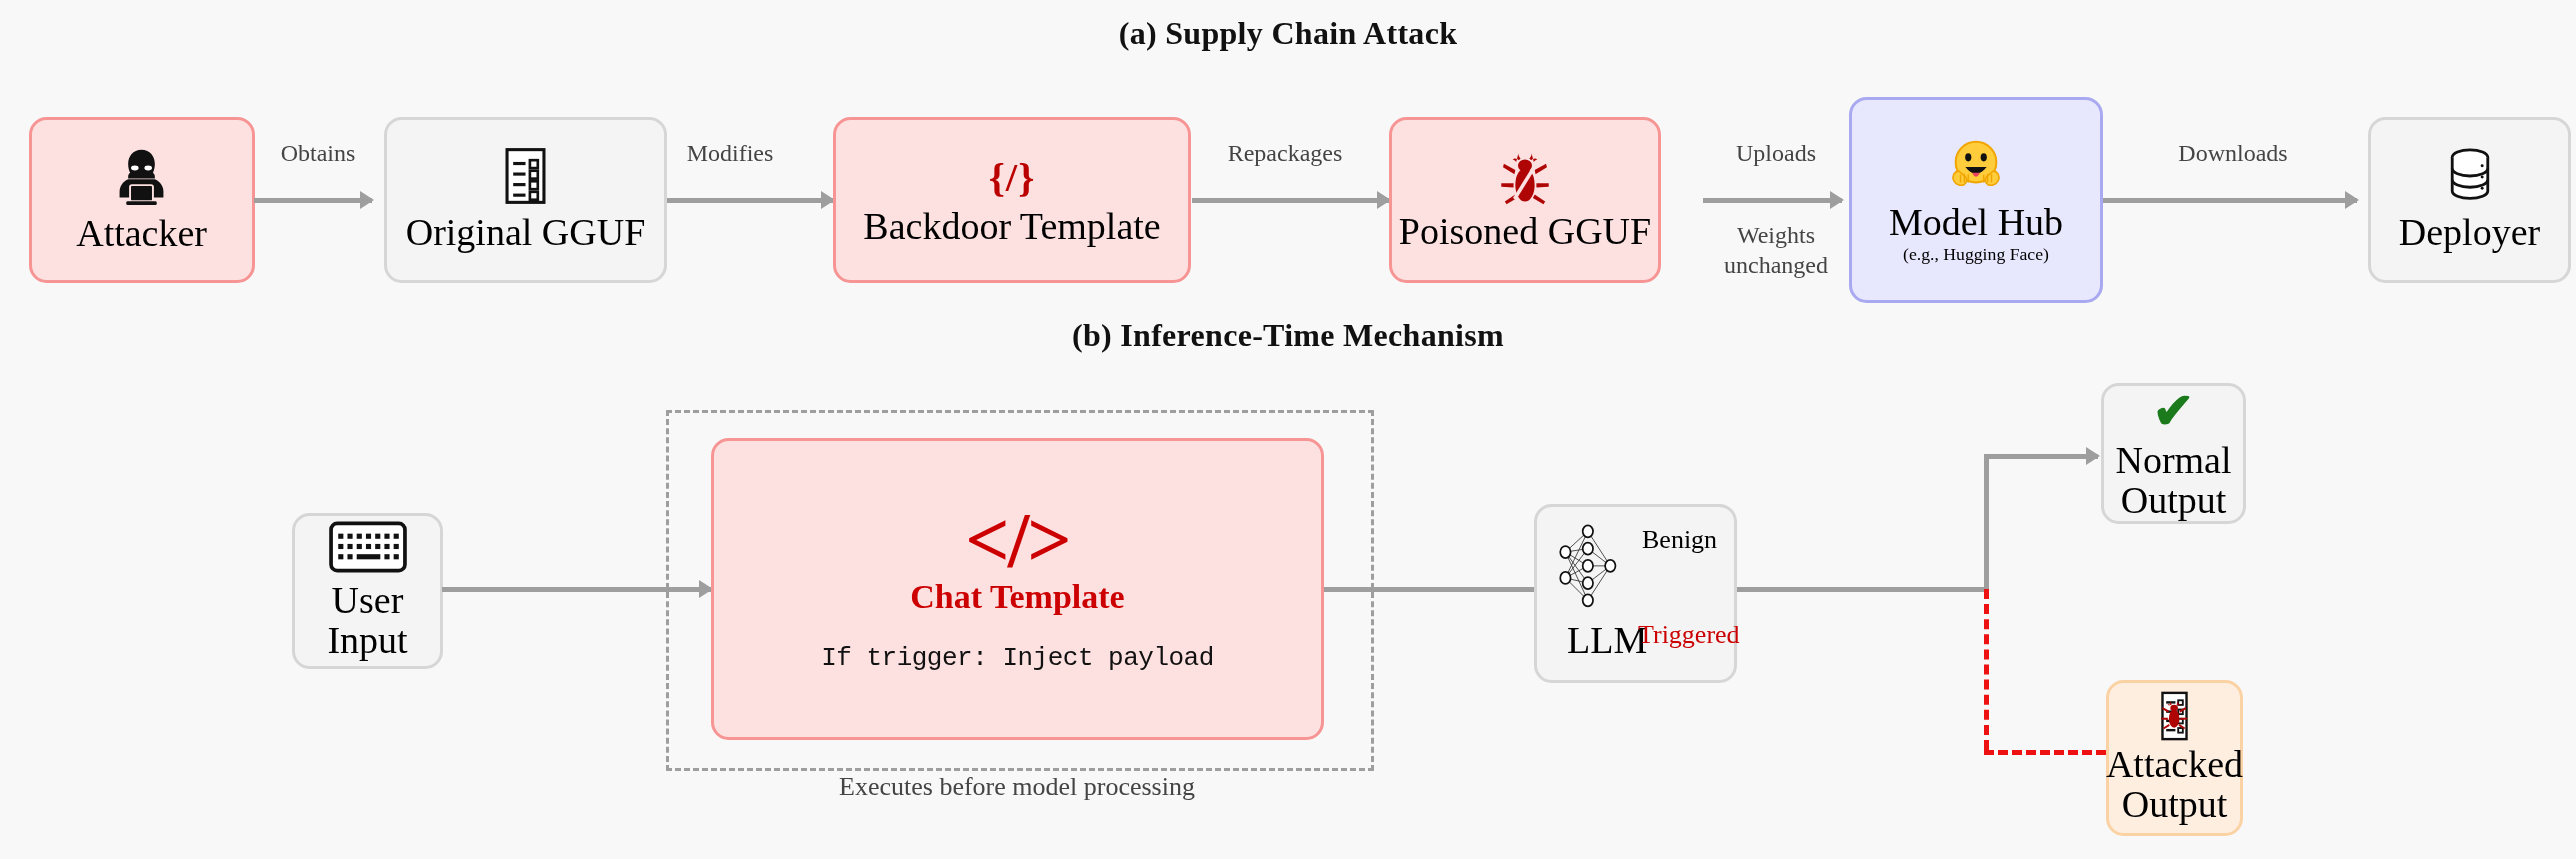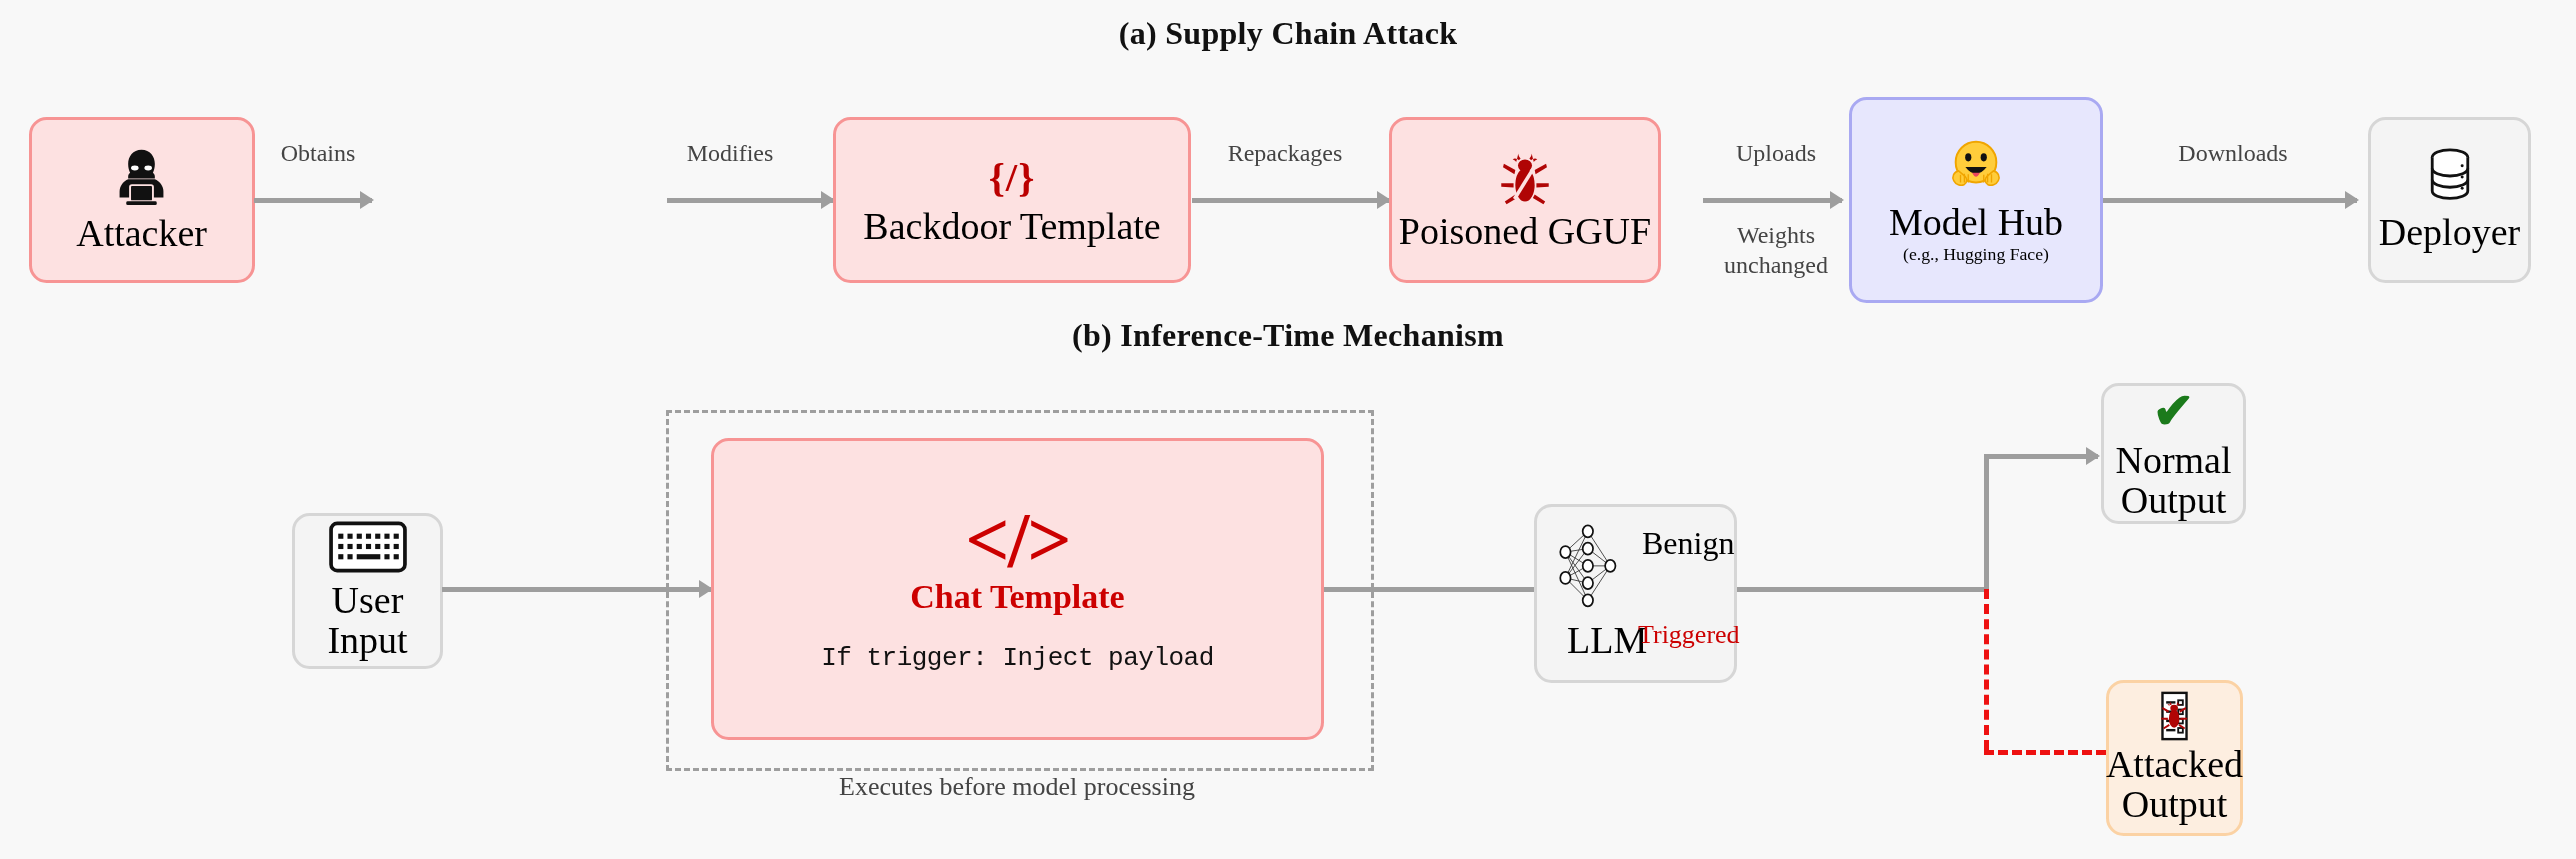--- a/index.html
+++ b/index.html
@@ -107,21 +107,21 @@
     font-family:"Liberation Serif", serif;
     font-weight:bold;color:#cc0000;
     font-size:34px;margin-top:3.1px;
   }
   .ct-mono{
     font-family:"Liberation Mono", monospace;
     color:#111;font-size:26px;margin-top:27px;letter-spacing:-0.5px;
   }
   .llm-benign{
     position:absolute;font-family:"Liberation Serif", serif;
-    color:#000;font-size:32px;
+    color:#000;font-size:26px;
   }
   .llm-trig{
     position:absolute;font-family:"Liberation Serif", serif;
     color:#cc0000;font-size:26px;
   }
   .checkmark{color:#1b7a1b;font-size:50px;font-weight:bold;line-height:.85;}
   svg{display:block;}
 </style>
 </head>
 <body>
@@ -140,20 +140,36 @@
         <rect x="20" y="41" width="24" height="17" rx="2" fill="#111" stroke="#fde1e1" stroke-width="2"></rect>
         <rect x="16" y="58" width="32" height="4" rx="1.5" fill="#111"></rect>
       </svg>
     </span>
     <div class="nlabel" style="margin-top:7.3px;">Attacker</div>
   </div>
 
   <div class="elabel" style="left:318px;top:140px;">Obtains</div>
   <div class="arrow" style="left:254px;top:198px;width:118px;"></div>
 
+  <div class="node n-grey" id="n-original" style="left:384px;top:117px;width:283px;height:166px;">
+    <span class="glyph">
+      <svg width="45" height="58" viewBox="0 0 50 66">
+        <rect x="4" y="3" width="42" height="60" fill="#fff" stroke="#111" stroke-width="3.5"></rect>
+        <rect x="11" y="17" width="14" height="3.6" fill="#111"></rect>
+        <rect x="30" y="15" width="9" height="9" fill="none" stroke="#111" stroke-width="3"></rect>
+        <rect x="11" y="29" width="14" height="3.6" fill="#111"></rect>
+        <rect x="30" y="27" width="9" height="9" fill="none" stroke="#111" stroke-width="3"></rect>
+        <rect x="11" y="41" width="14" height="3.6" fill="#111"></rect>
+        <rect x="30" y="39" width="9" height="9" fill="none" stroke="#111" stroke-width="3"></rect>
+        <rect x="11" y="53" width="14" height="3.6" fill="#111"></rect>
+        <rect x="30" y="51" width="9" height="9" fill="none" stroke="#111" stroke-width="3"></rect>
+      </svg>
+    </span>
+    <div class="nlabel" style="margin-top:7.3px;">Original GGUF</div>
+  </div>
 
   <div class="elabel" style="left:730px;top:140px;">Modifies</div>
   <div class="arrow" style="left:667px;top:198px;width:166px;"></div>
 
   <div class="node n-pink" id="n-backdoor" style="left:833px;top:117px;width:358px;height:166px;">
     <div class="code-brace">{/}</div>
     <div class="nlabel" style="margin-top:6.2px;">Backdoor Template</div>
   </div>
 
   <div class="elabel" style="left:1285px;top:140px;">Repackages</div>
@@ -200,21 +216,21 @@
         <path d="M48 39.5 v8.5 M44 39 v9 M40 40 v8" stroke="#f0a500" stroke-width="1.4" fill="none"></path>
       </svg>
     </span>
     <div class="nlabel" style="margin-top:5.2px;">Model Hub</div>
     <div class="nsub">(e.g., Hugging Face)</div>
   </div>
 
   <div class="elabel" style="left:2233px;top:140px;">Downloads</div>
   <div class="arrow" style="left:2103px;top:198px;width:254px;"></div>
 
-  <div class="node n-grey" id="n-deployer" style="left:2368px;top:117px;width:163px;height:166px;">
+  <div class="node n-grey" id="n-deployer" style="left:2368px;top:117px;width:203px;height:166px;">
     <span class="glyph">
       <svg width="46" height="58" viewBox="0 0 48 62">
         <g fill="#fff" stroke="#111" stroke-width="3">
           <ellipse cx="24" cy="11" rx="19" ry="8"></ellipse>
           <path d="M5 11 v36 a19 8 0 0 0 38 0 V11"></path>
           <path d="M5 23 a19 8 0 0 0 38 0" fill="none"></path>
           <path d="M5 35 a19 8 0 0 0 38 0" fill="none"></path>
         </g>
         <circle cx="37" cy="20" r="1.6" fill="#111"></circle>
         <circle cx="37" cy="32" r="1.6" fill="#111"></circle>

